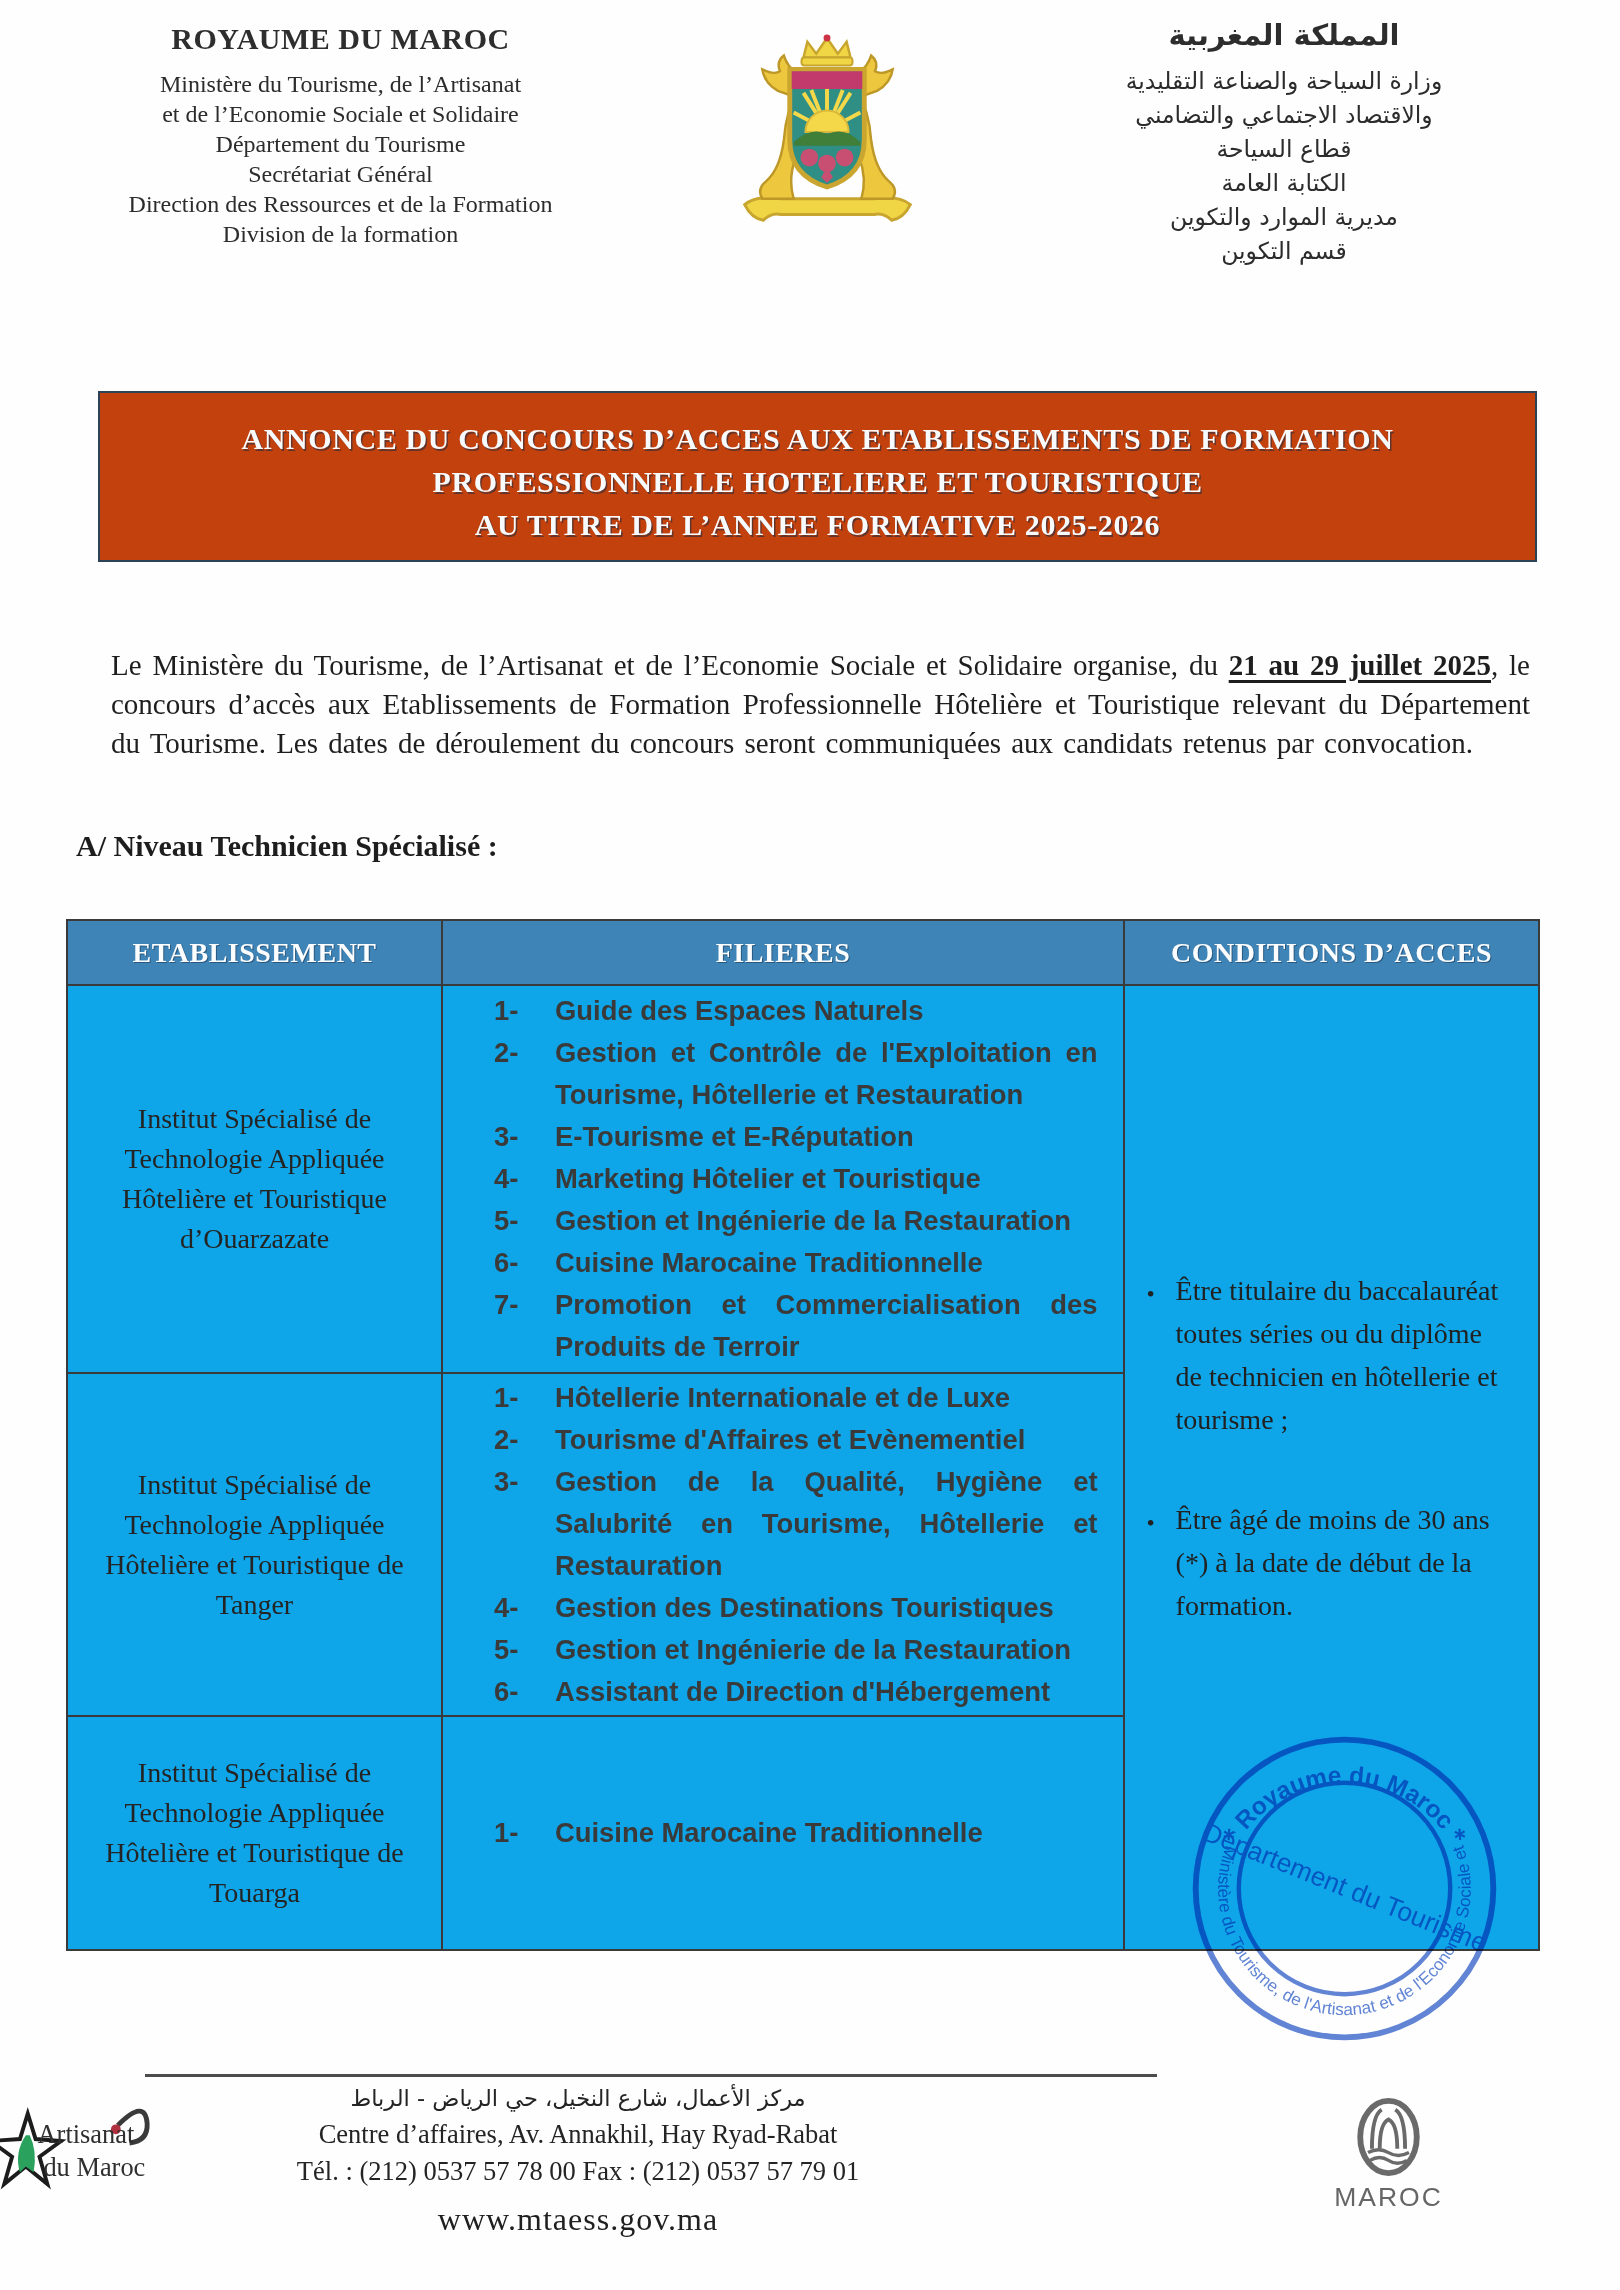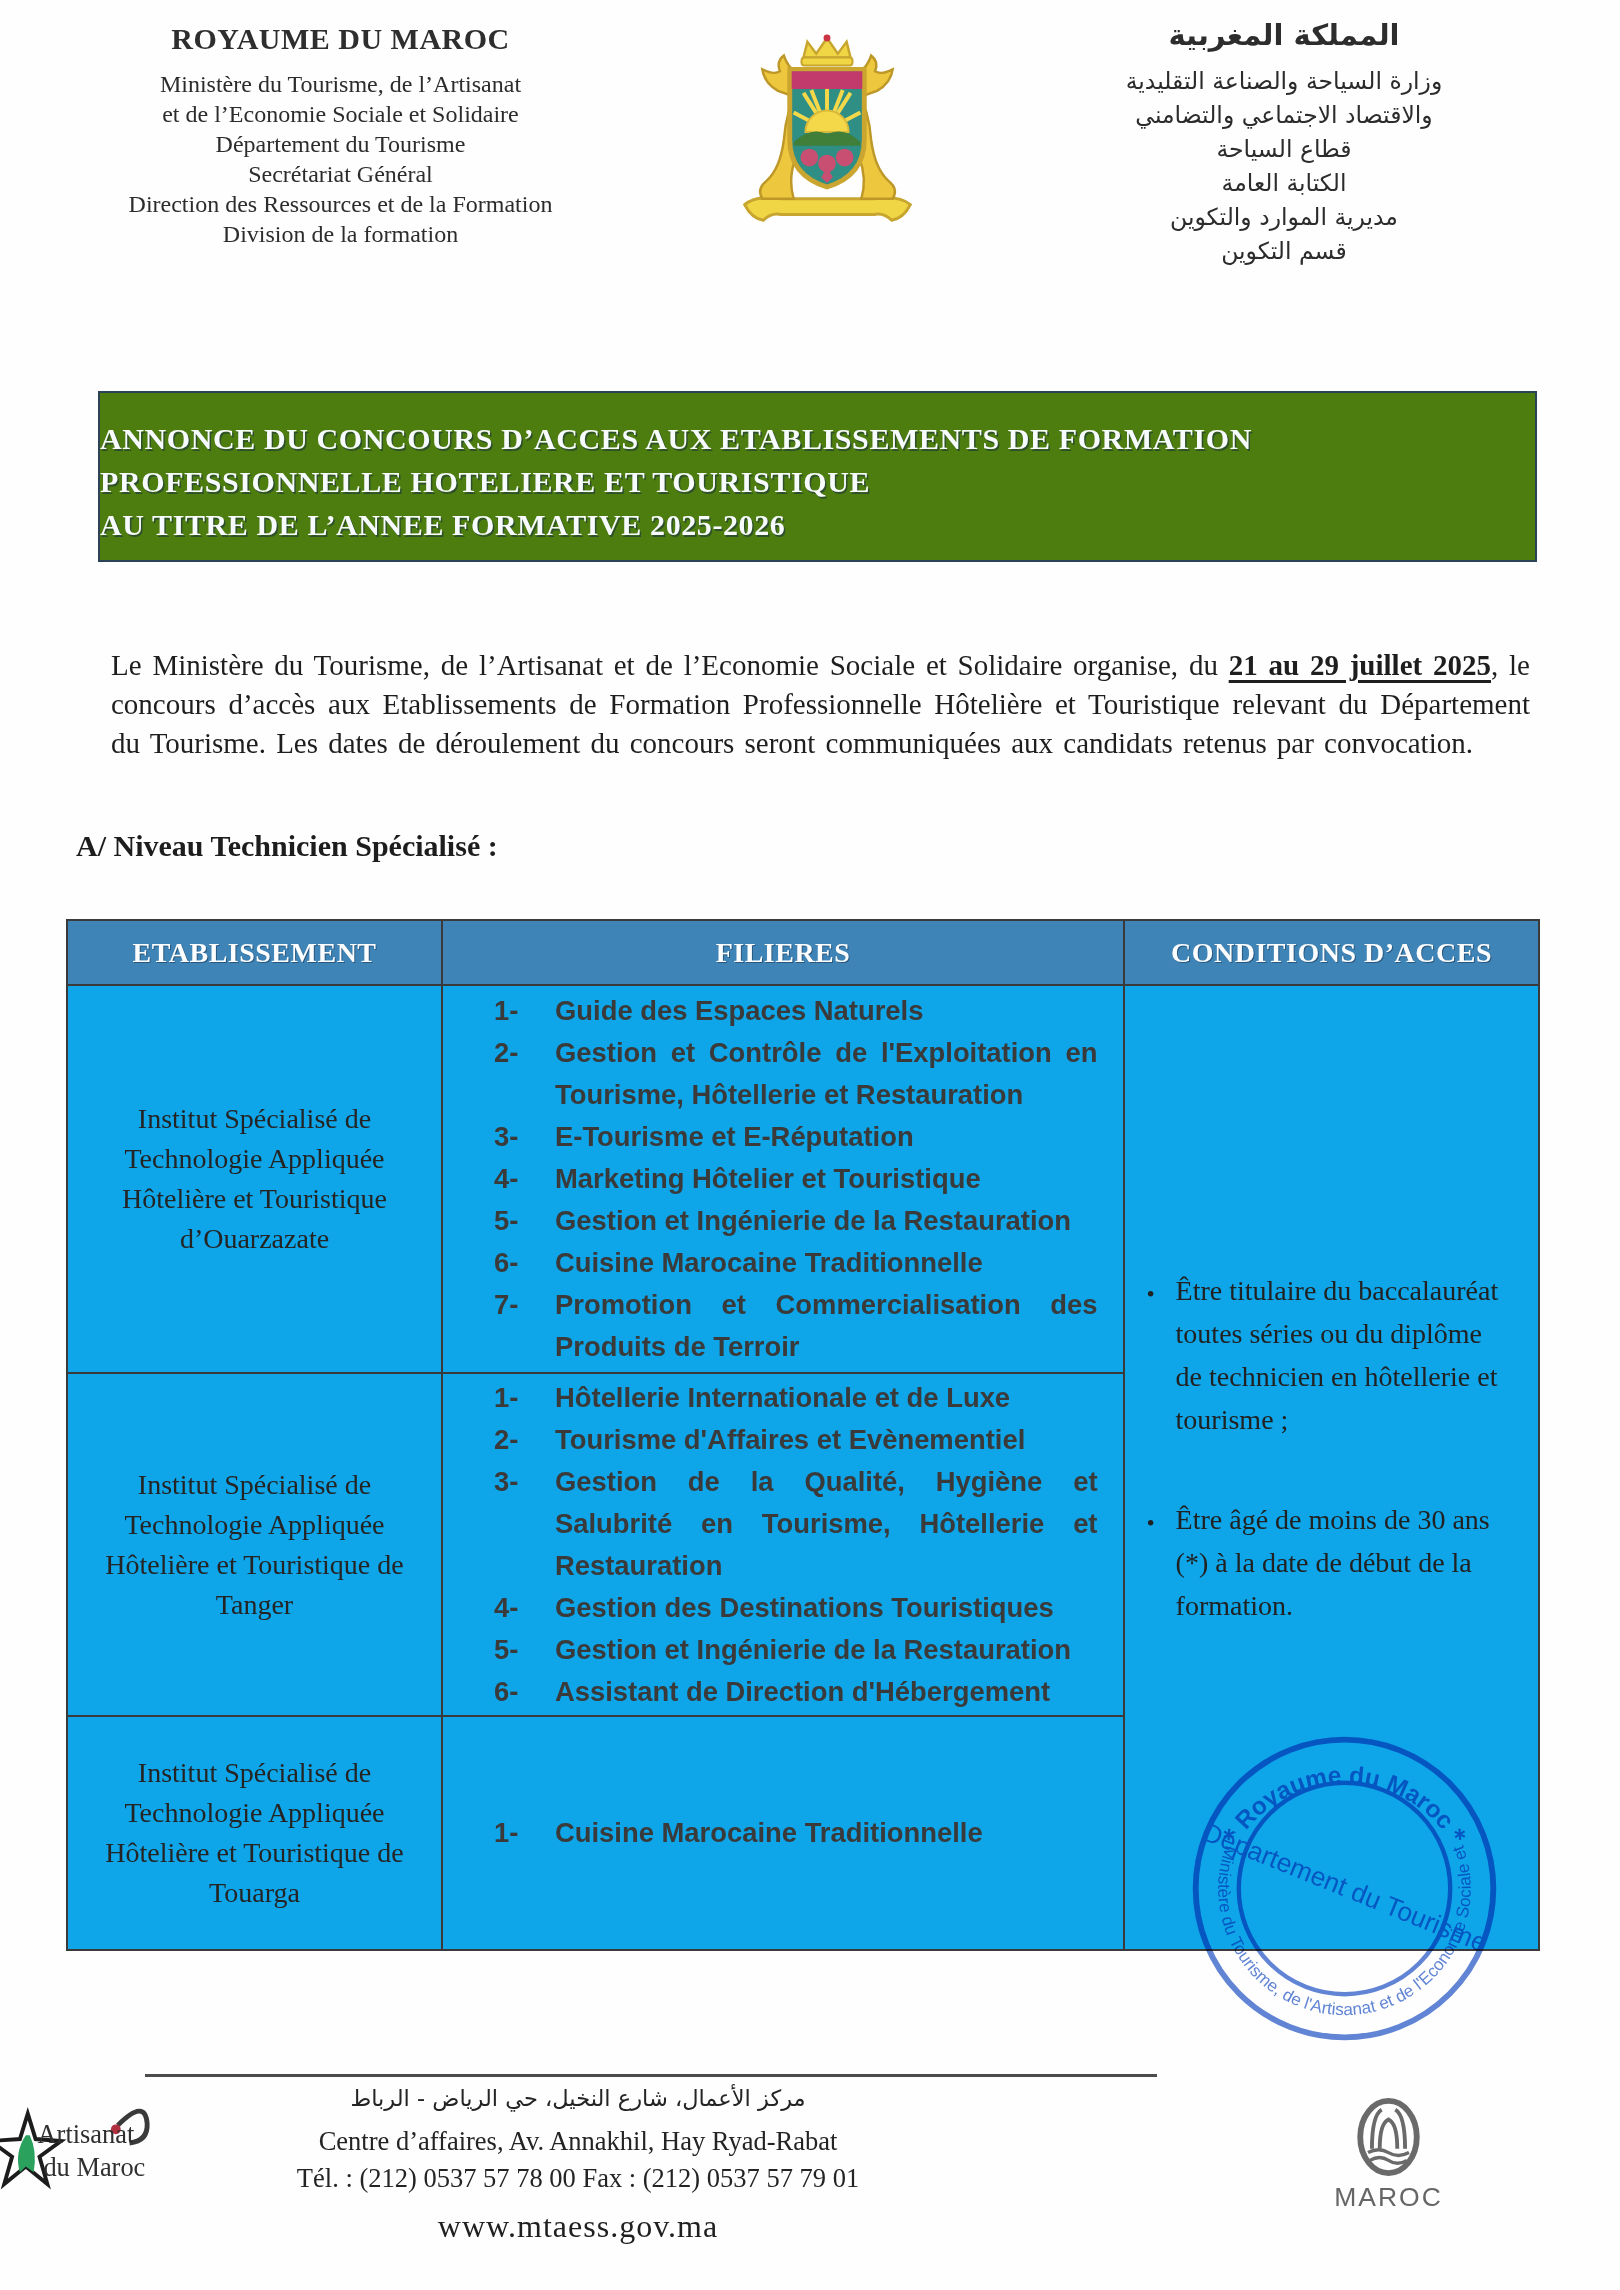--- a/index.html
+++ b/index.html
@@ -11,22 +11,22 @@
   .hdr-left .hdr-title{font-size:30px;font-weight:bold;letter-spacing:0.5px;color:#2e2e2e;margin-bottom:13.7px;}
   .hdr-left .hdr-line{font-size:24px;line-height:30px;color:#2c2c2c;}
   .emblem{position:absolute;left:727px;top:32px;width:201px;height:208px;}
   .hdr-right{position:absolute;left:1000px;top:17.6px;width:568px;text-align:center;direction:rtl;
              font-family:"DejaVu Sans", sans-serif;}
   .hdr-right .hdr-title{font-size:29px;font-weight:bold;color:#2d2d2d;margin-bottom:12px;}
   .hdr-right .hdr-line{font-size:23.5px;line-height:34px;color:#2c2c2c;}
 
   
   .banner{position:absolute;left:98px;top:391px;width:1439px;height:171px;
-          background:#4d7c0f;border:2.9px solid #2d4burned;border:2.9px solid #2c4257;
-          box-sizing:border-box;text-align:left;padding-top:23.5px;}
+          background:#c2410c;border:2.9px solid #2d4burned;border:2.9px solid #2c4257;
+          box-sizing:border-box;text-align:center;padding-top:23.5px;}
   .banner-line{font-size:30px;font-weight:bold;color:#f8fbfd;line-height:43px;letter-spacing:0.6px;
                text-shadow:1.5px 1.5px 0 rgba(20,42,70,.55);}
 
   
   .intro{position:absolute;left:111px;top:617px;width:1419px;font-size:29px;line-height:39px;
          text-align:justify;color:#1e1e1e;word-spacing:2.9px;}
   .intro .hl{font-weight:bold;text-decoration:underline;text-decoration-thickness:2.9px;text-underline-offset:4.9px;}
 
   
   .section-heading{position:absolute;left:76px;top:829px;font-size:30px;font-weight:bold;color:#1d1d1d;}
@@ -55,21 +55,21 @@
   .cond-text{flex:1;}
   .last-row{border-bottom:none;}
 
   
   .stamp{position:absolute;left:1181px;top:1725px;width:327px;height:327px;z-index:6;
          opacity:.88;mix-blend-mode:multiply;}
 
   
   .footer-rule{position:absolute;left:145px;top:2074px;width:1012px;height:2.9px;background:#4c4c4c;}
   .footer-center{position:absolute;left:186px;top:2085px;width:784px;text-align:center;}
-  .f-ar{font-family:"DejaVu Sans", sans-serif;font-size:22.5px;color:#242424;margin-bottom:15px;}
+  .f-ar{font-family:"DejaVu Sans", sans-serif;font-size:22.5px;color:#242424;margin-bottom:8px;}
   .f-fr{font-size:26.5px;color:#242424;margin-bottom:5.9px;}
   .f-tel{font-size:26.5px;color:#242424;margin-bottom:13.7px;text-align:center;}
   .f-web{font-size:32px;color:#1f1f1f;letter-spacing:1px;}
   .logo-artisanat{position:absolute;left:0px;top:2096px;width:216px;height:137px;}
   .logo-maroc{position:absolute;left:1325px;top:2098px;width:127px;height:118px;text-align:center;}
   .logo-maroc .maroc-label{font-family:"Liberation Sans", sans-serif;font-size:26.5px;color:#666;
         letter-spacing:2px;margin-top:2px;}
 </style>
 </head>
 <body>

